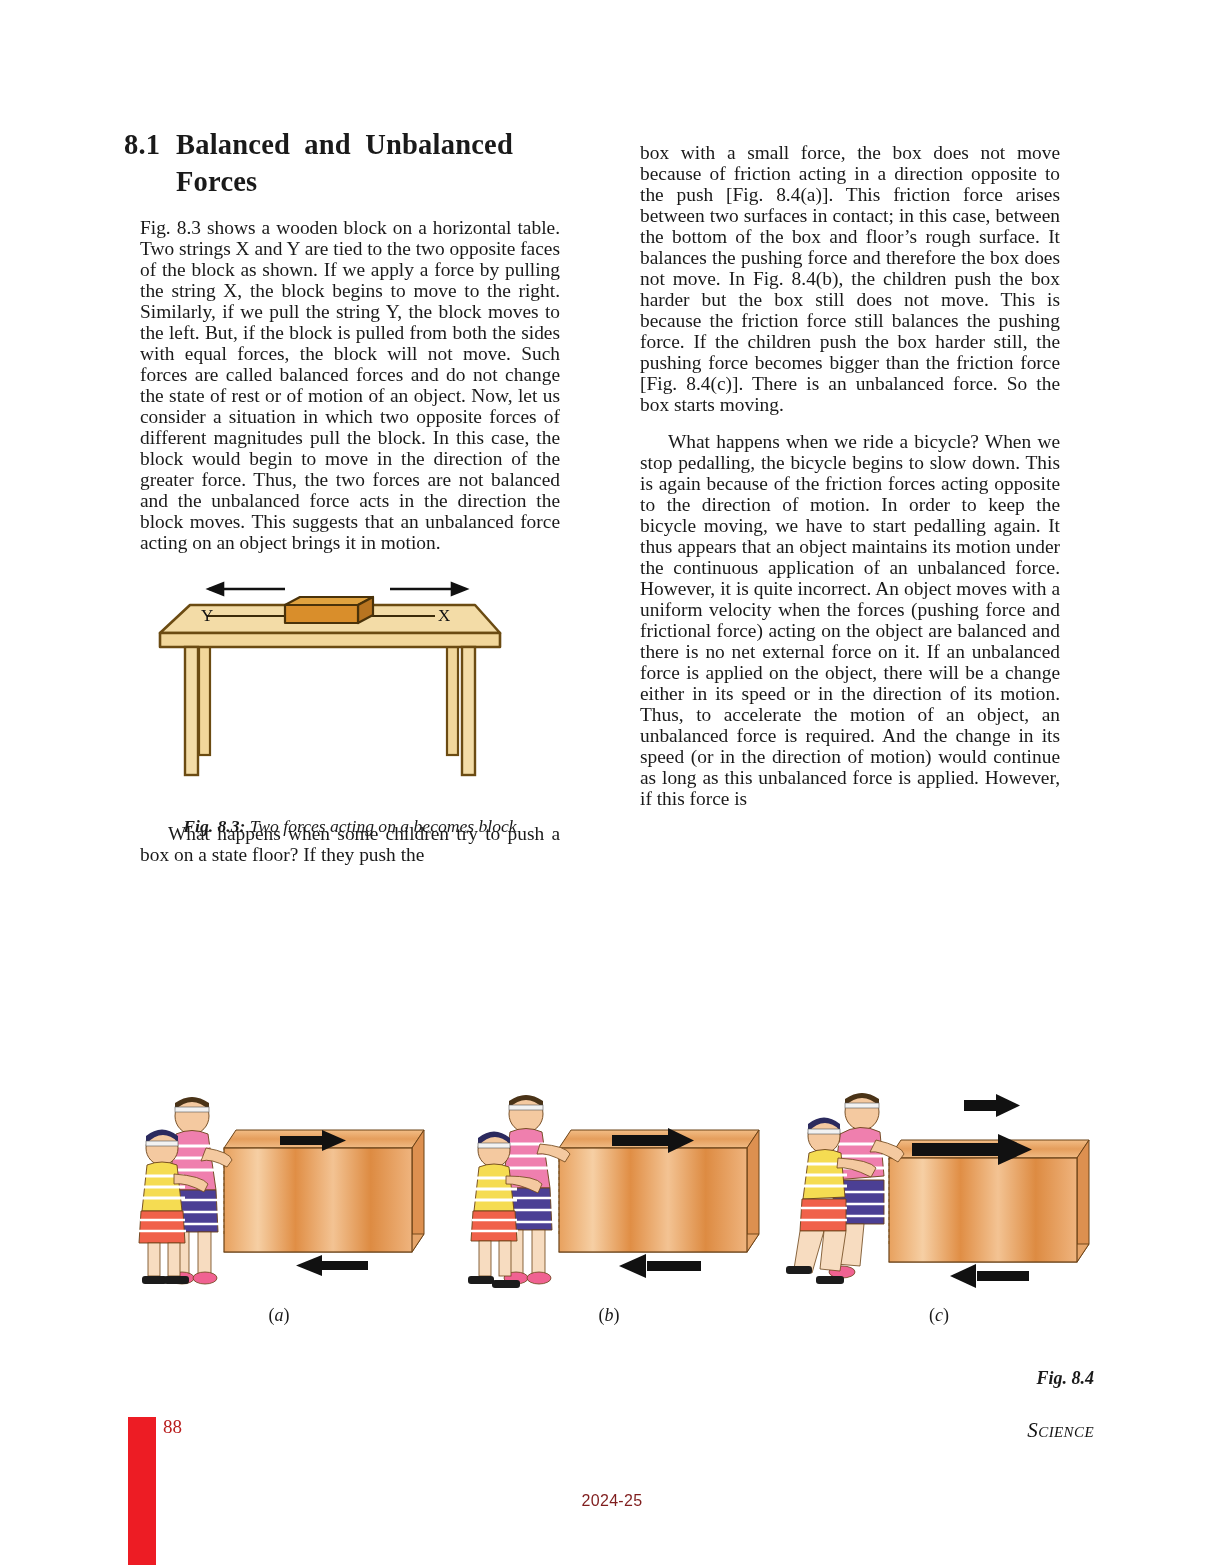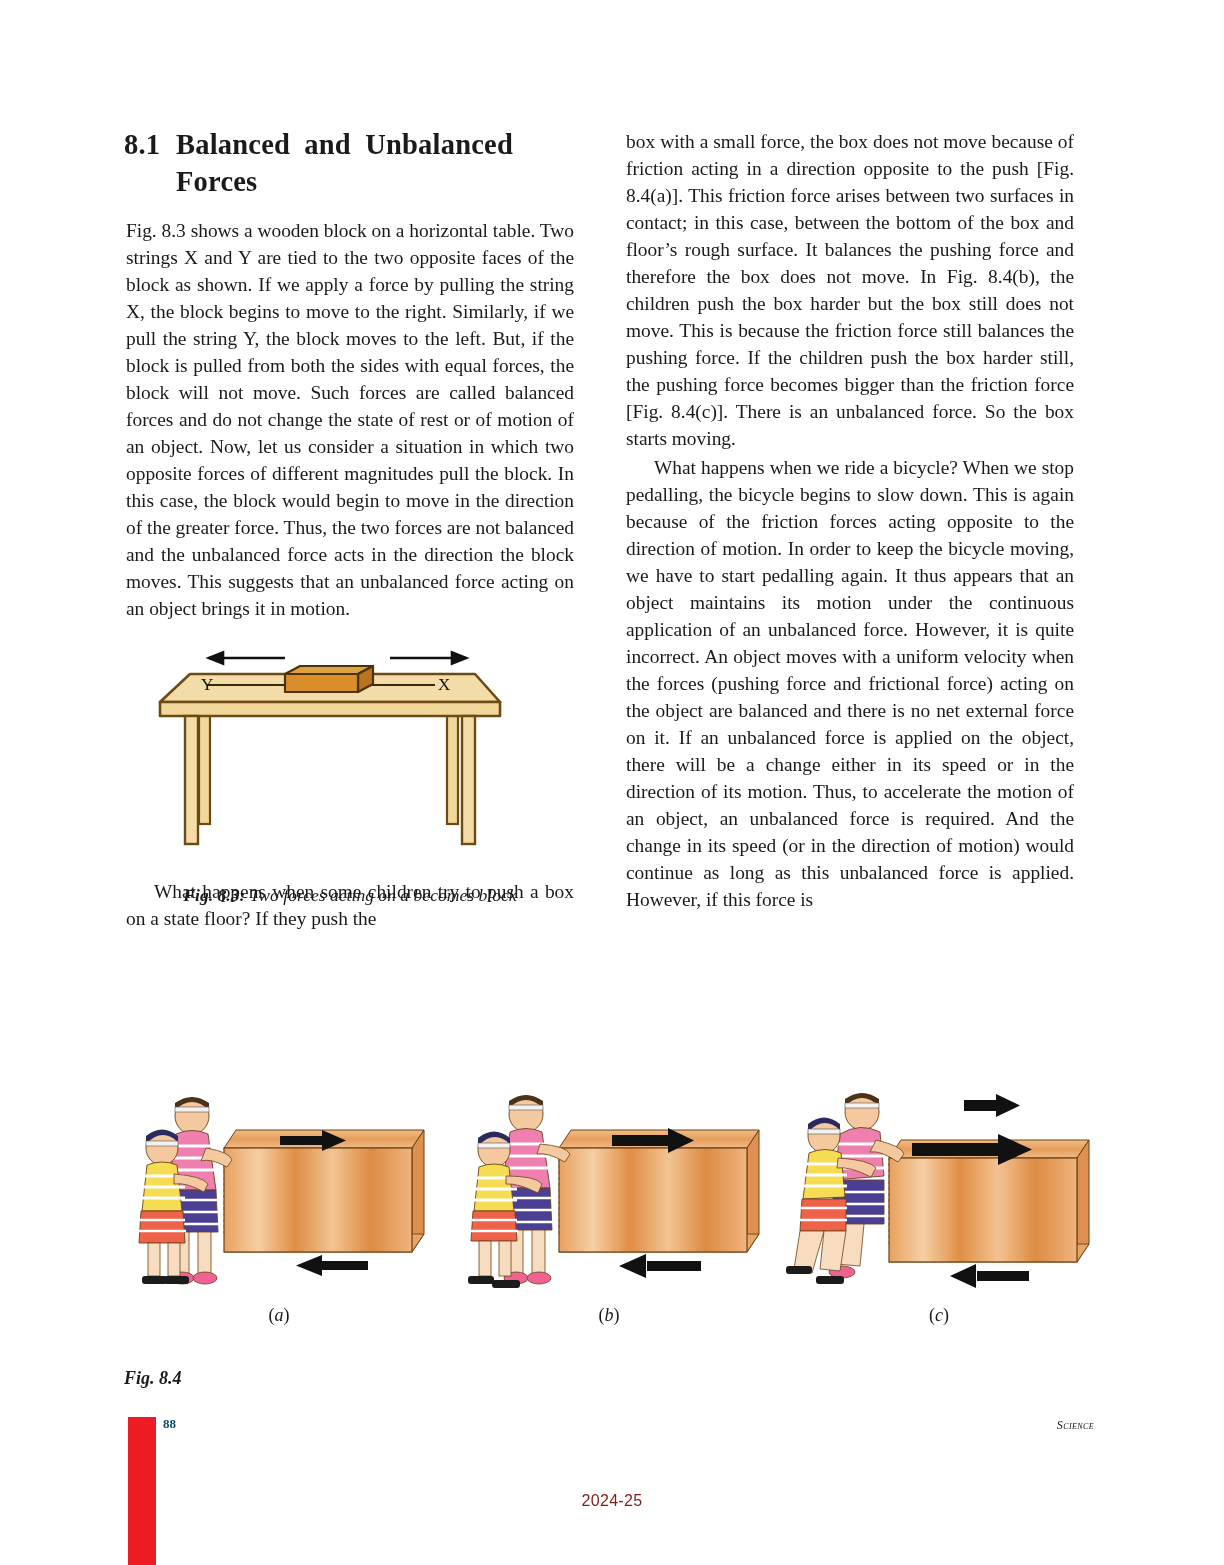--- a/index.html
+++ b/index.html
@@ -49,23 +49,23 @@
   h2.section-title .num {
     display: inline-block;
     width: 52px;
     text-indent: 0;
   }
   h2.section-title .ttl {
     word-spacing: 7px;
   }
 
   p.body-text {
-    margin: 2px;
+    margin: 16px;
     font-size: 19.4px;
-    line-height: 27px;
+    line-height: 21px;
     text-align: justify;
     text-justify: inter-word;
     hyphens: none;
   }
   p.body-text + p.body-text {
     text-indent: 28px;
   }
 
   
   .fig83-wrap {
@@ -101,49 +101,49 @@
   .panel { width: 310px; position: relative; }
   .panel svg { display: block; }
   .panel-label {
     text-align: center;
     font-size: 18px;
     font-style: italic;
     margin-top: 4px;
   }
   .panel-label .paren { font-style: normal; }
   #fig84-caption {
-    text-align: left;
+    text-align: right;
     font-size: 18px;
     font-style: italic;
     font-weight: bold;
     margin-top: 42px;
   }
 
   
   #footer-bar {
     position: absolute;
     left: 128px;
     top: 1417px;
     width: 28px;
     height: 148px;
     background: #ed1c24;
   }
   #page-number {
     position: absolute;
     left: 163px;
     top: 1416px;
-    font-size: 13px;
-    font-weight: bold;
-    color: #0c4a6e;
+    font-size: 19px;
+    font-weight: normal;
+    color: #b91c1c;
   }
   #book-name {
     position: absolute;
     right: 130px;
     top: 1418px;
-    font-size: 12px;
+    font-size: 21px;
     font-style: italic;
     font-variant: small-caps;
     letter-spacing: 0.4px;
     color: #111;
   }
   #year-stamp {
     position: absolute;
     left: 0;
     right: 0;
     top: 1492px;

